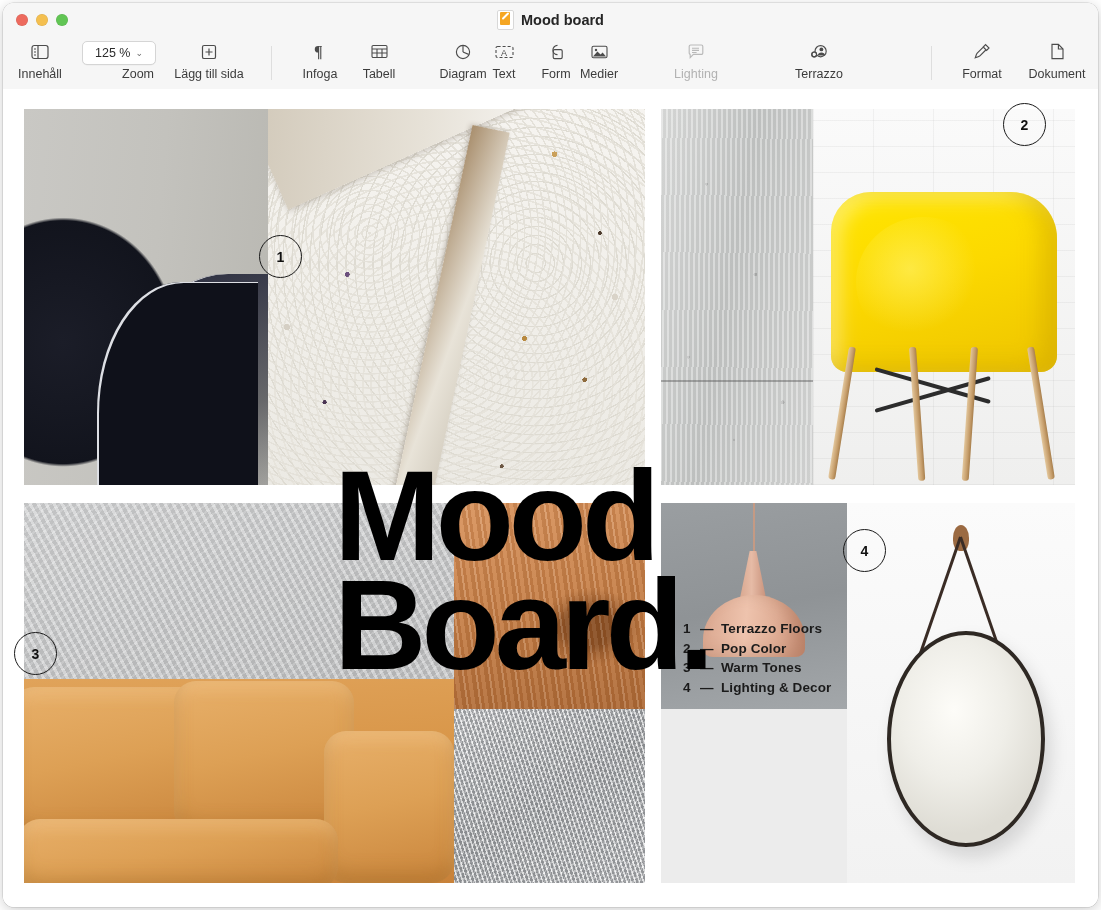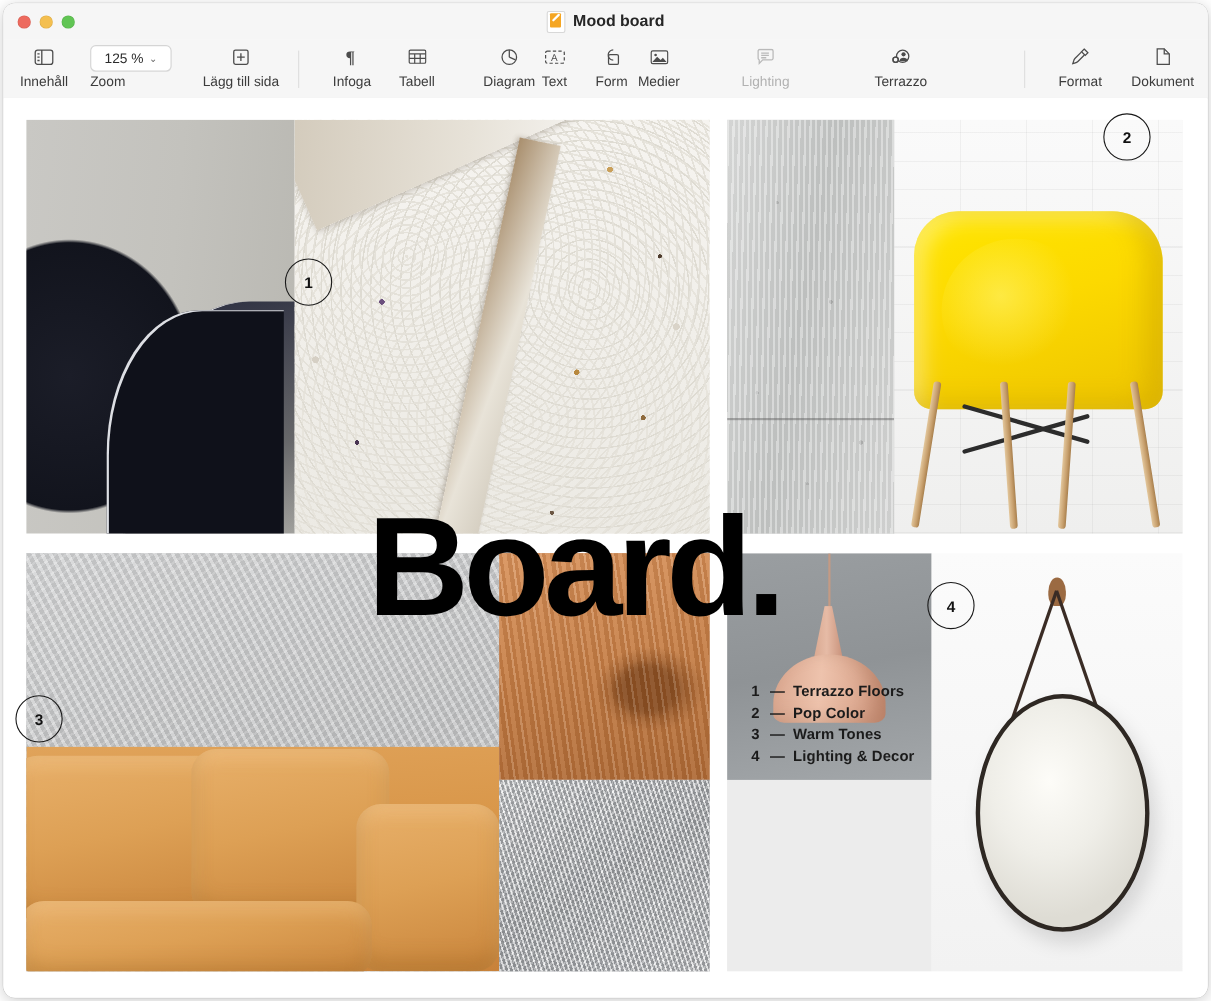--- a/index.html
+++ b/index.html
@@ -129,21 +129,21 @@
     align-items: center;
     justify-content: center;
     gap: 5px;
     font-size: 12.5px;
     color: #2b2b2b;
   }
   .zoom-chip .chev { font-size: 9px; color: #6b6b6b; }
   .zoom-lbl {
     position: absolute;
     top: 31px; left: 79px; width: 72px;
-    text-align: left;
+    text-align: right;
     font-size: 12.5px;
     color: #3c3c3c;
   }
   .tb-sep {
     position: absolute;
     top: 10px;
     width: 1px; height: 34px;
     background: #dedede;
   }
 
@@ -445,21 +445,21 @@
         </span>
         <span class="tb-lbl">Innehåll</span>
       </div>
 
       <div class="zoom-chip">
         <span>125 %</span>
         <span class="chev">⌄</span>
       </div>
       <div class="zoom-lbl">Zoom</div>
 
-      <div class="tb-item" style="left:216px">
+      <div class="tb-item" style="left:206px">
         <span class="tb-ico">
           <svg width="16" height="16" viewBox="0 0 16 16" fill="none" stroke="currentColor" stroke-width="1.2">
             <rect x="1.5" y="1.5" width="13" height="13" rx="1.6"></rect>
               <line x1="8" y1="4.5" x2="8" y2="11.5"></line>
               <line x1="4.5" y1="8" x2="11.5" y2="8"></line>
           </svg>
         </span>
         <span class="tb-lbl">Lägg till sida</span>
       </div>
 
@@ -636,20 +636,21 @@
         </div>
 
         <div class="tile img-mirror" style="left:823px; top:394px; width:228px; height:380px;">
           <div class="mirror-hook" style="left:106px; top:22px; width:16px; height:26px;"></div>
           <div class="mirror-strapL" style="left:112px; top:34px; height:200px; transform:rotate(19deg);"></div>
           <div class="mirror-strapR" style="left:112px; top:34px; height:200px; transform:rotate(-19deg);"></div>
           <div class="mirror-ring" style="left:40px;  top:128px; width:150px; height:208px;"></div>
         </div>
 
         <div class="headline">
+          <div>Mood</div>
           <div>Board.</div>
         </div>
 
         <div class="callout" style="left:235px; top:126px;">
           <span>1</span>
         </div>
         <div class="callout" style="left:979px; top:-6px;">
           <span>2</span>
         </div>
         <div class="callout" style="left:-10px; top:523px;">

